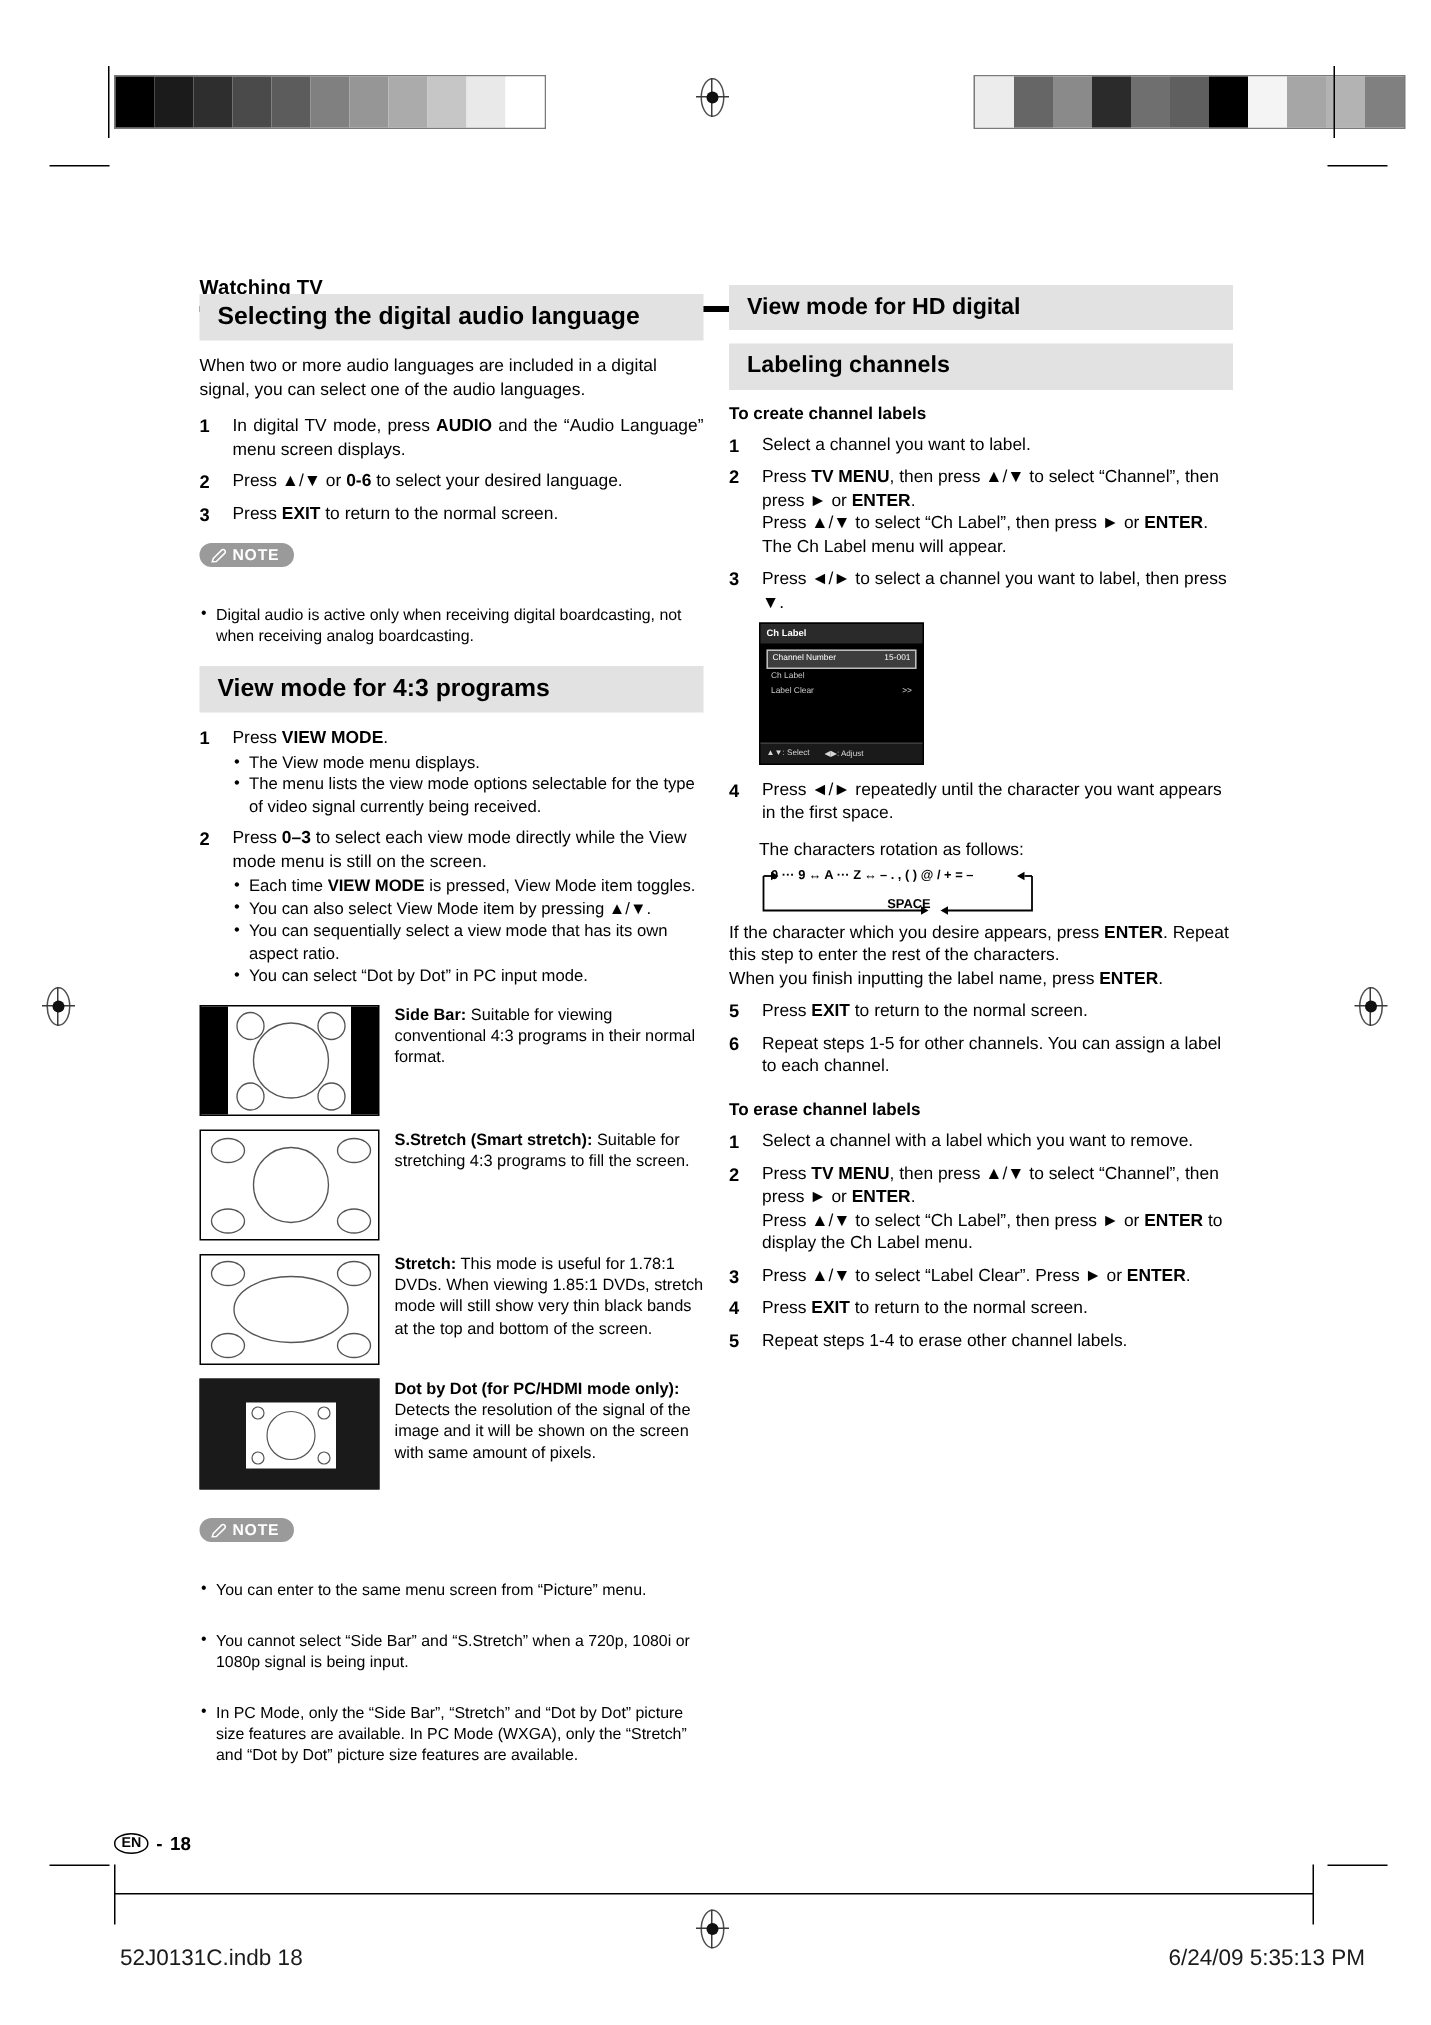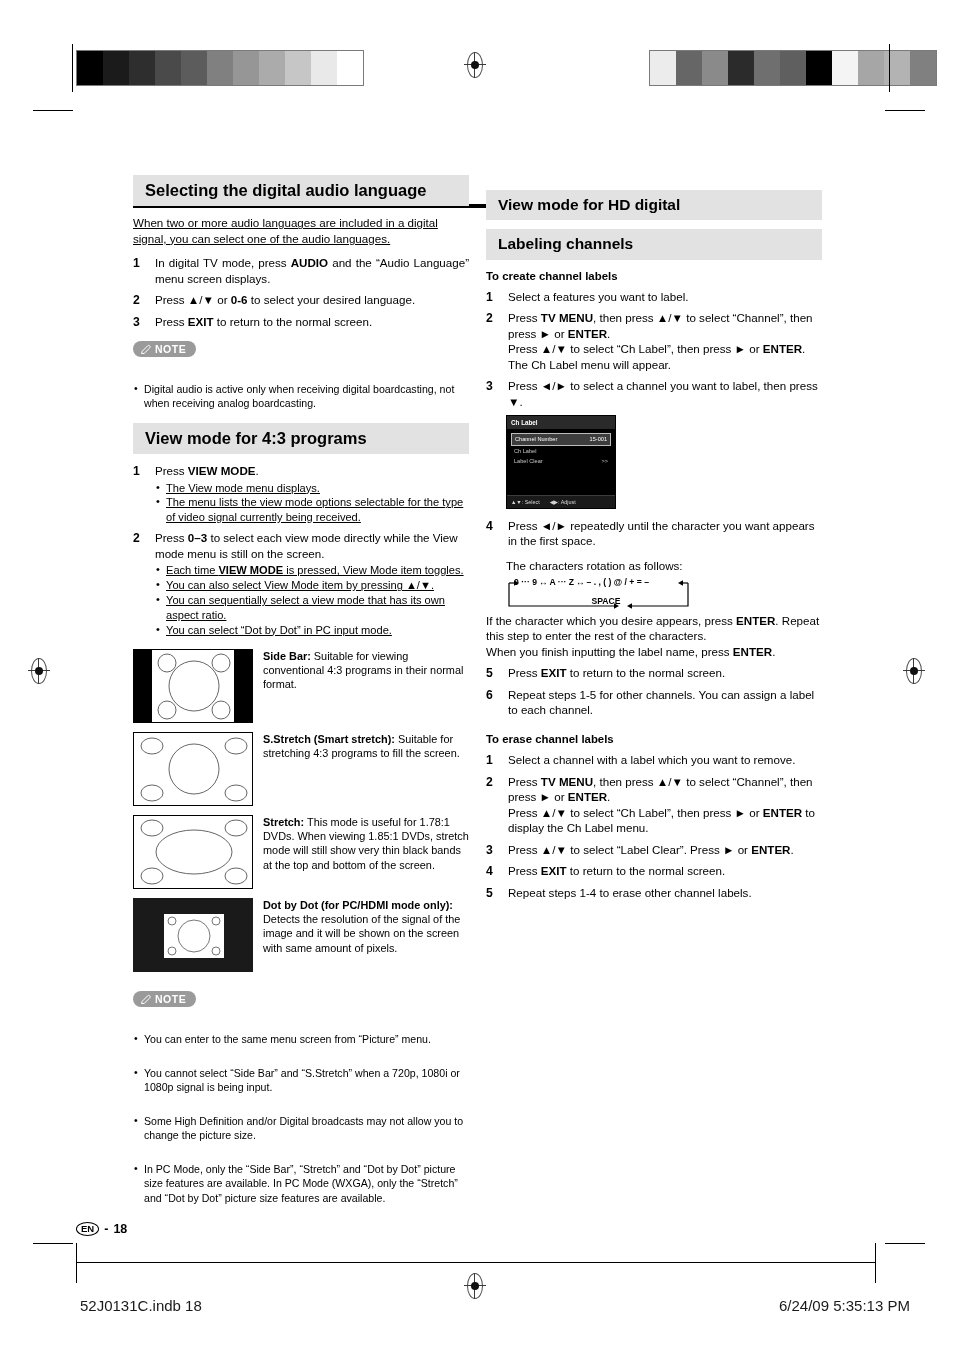--- a/index.html
+++ b/index.html
@@ -29,29 +29,29 @@
   .running-head{font-size:13.5px;font-weight:bold;letter-spacing:0.1px;margin-top:32px;}
   .rule{margin-top:5px;height:4px;background:#000;width:684px;}
 
   .sec-head{
     background:#e2e2e2;font-weight:bold;font-size:16.5px;
     padding:6px 0 6px 12px;margin-bottom:9px;line-height:1.18;
   }
   .sec-head.right{font-size:15.5px;}
 
   p{margin:0 0 6px 0;font-size:11.6px;line-height:1.33;}
-  .intro{margin-bottom:9px;text-decoration:underline;}
+  .intro{margin-bottom:9px;}
 
   ol.steps{list-style:none;margin:0;padding:0;}
   ol.steps>li{position:relative;padding-left:22px;margin-bottom:6px;font-size:11.6px;line-height:1.34;}
   ol.steps>li>.num{position:absolute;left:0;top:0;font-weight:bold;font-size:12.2px;}
   ol.steps>li>.body{display:block;}
   .justify{text-align:justify;}
 
-  ul.bul{list-style:none;margin:2px 0 0 0;padding:0;text-decoration:underline;}
+  ul.bul{list-style:none;margin:2px 0 0 0;padding:0;}
   ul.bul>li{position:relative;padding-left:11px;font-size:11.1px;line-height:1.3;margin-bottom:0.5px;}
   ul.bul>li:before{content:"\2022";position:absolute;left:1px;top:-1px;font-size:11px;}
 
   .note-badge{
     display:inline-flex;align-items:center;gap:4px;
     background:#9a9a9a;color:#fff;border-radius:9px;
     padding:2px 10px 2px 7px;font-size:10.5px;font-weight:bold;letter-spacing:0.5px;
     margin:6px 0 5px 0;
   }
   .note-badge svg{display:block;}
@@ -155,21 +155,21 @@
       <div class="hl"></div>
       <div class="vl"></div>
       <div class="dot"></div>
   </div>
 
   <div style="position:absolute;left:133px;top:152px;">
     <div class="running-head">Watching TV</div>
     <div class="rule"></div>
   </div>
 
-  <div class="col-left" style="top:175px;">
+  <div class="col-left" style="top:196px;">
 
     
     <div class="sec-head">Selecting the digital audio language</div>
     <p class="intro">When two or more audio languages are included in a digital signal, you can select one of the audio languages.</p>
 
     <ol class="steps">
       <li>
         <span class="num">1</span>
         <span class="body justify">In digital TV mode, press <b>AUDIO</b> and the “Audio Language” menu screen displays.</span>
       </li>
@@ -301,37 +301,36 @@
     
     <div class="note-badge" style="margin-top:10px;">
       <svg width="11" height="11" viewBox="0 0 11 11">
         <path d="M1.5 9.5 L2.2 7.3 L7.6 1.9 C8.3 1.2 9.3 1.3 9.8 1.9 C10.4 2.5 10.3 3.4 9.6 4.1 L4.2 9.4 Z" fill="none" stroke="#ffffff" stroke-width="1"></path>
       </svg>
       <span>NOTE</span>
     </div>
     <ul class="notelist">
       <li>You can enter to the same menu screen from “Picture” menu.</li>
       <li>You cannot select “Side Bar” and “S.Stretch” when a 720p, 1080i or 1080p signal is being input.</li>
-      <li>Some High Definition and/or Digital broadcasts may not allow you to change the picture size.</li>
       <li>In PC Mode, only the “Side Bar”, “Stretch” and “Dot by Dot” picture size features are available. In PC Mode (WXGA), only the “Stretch” and “Dot by Dot” picture size features are available.</li>
     </ul>
   </div>
 
   <div class="col-right">
 
     <div class="sec-head right">View mode for HD digital</div>
 
     <div class="sec-head right" style="margin-top:8px;">Labeling channels</div>
 
     <p style="font-weight:bold;font-size:11.4px;margin-bottom:5px;">To create channel labels</p>
 
     <ol class="steps">
       <li>
         <span class="num">1</span>
-        <span class="body">Select a features you want to label.</span>
+        <span class="body">Select a channel you want to label.</span>
       </li>
       <li>
         <span class="num">2</span>
         <span class="body">Press <b>TV MENU</b>, then press ▲/▼ to select “Channel”, then press ► or <b>ENTER</b>.<br>Press ▲/▼ to select “Ch Label”, then press ► or <b>ENTER</b>. The Ch Label menu will appear.</span>
       </li>
       <li>
         <span class="num">3</span>
         <span class="body">Press ◄/► to select a channel you want to label, then press ▼.</span>
       </li>
     </ol>

